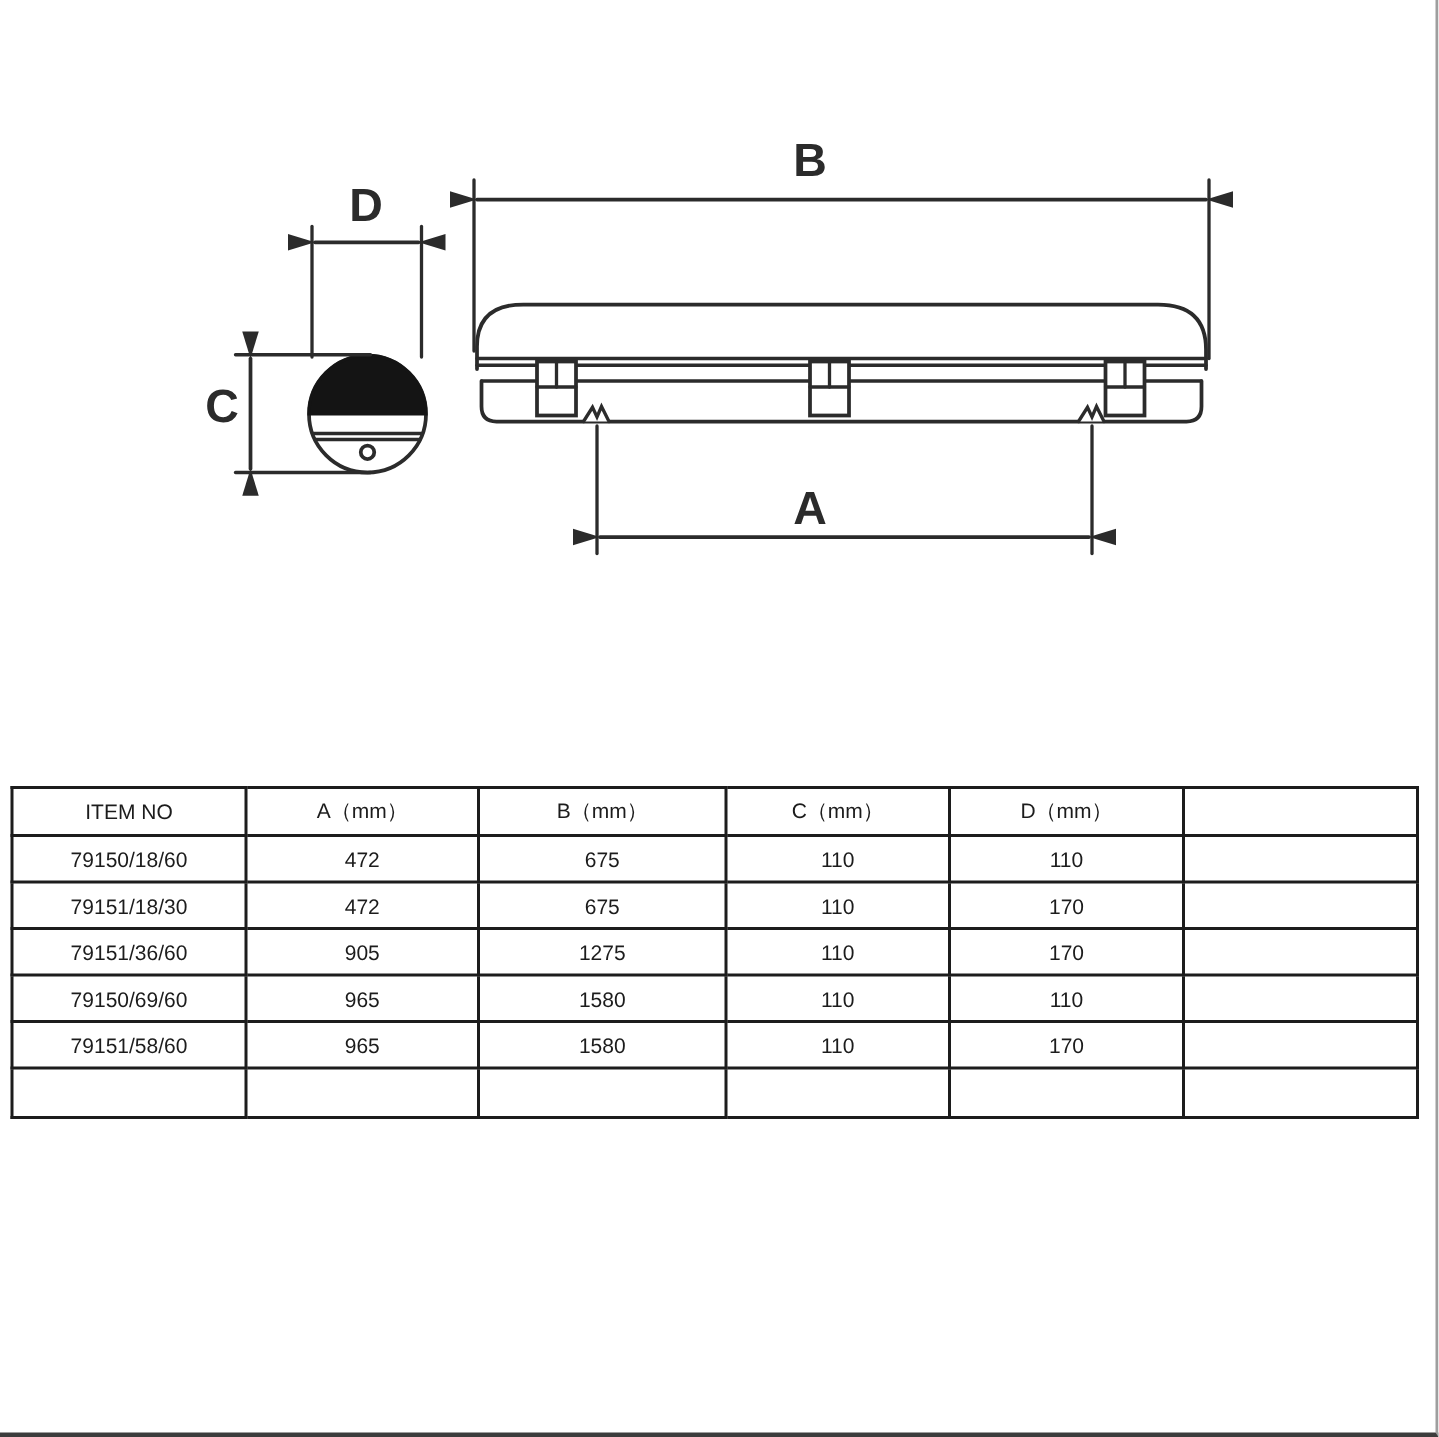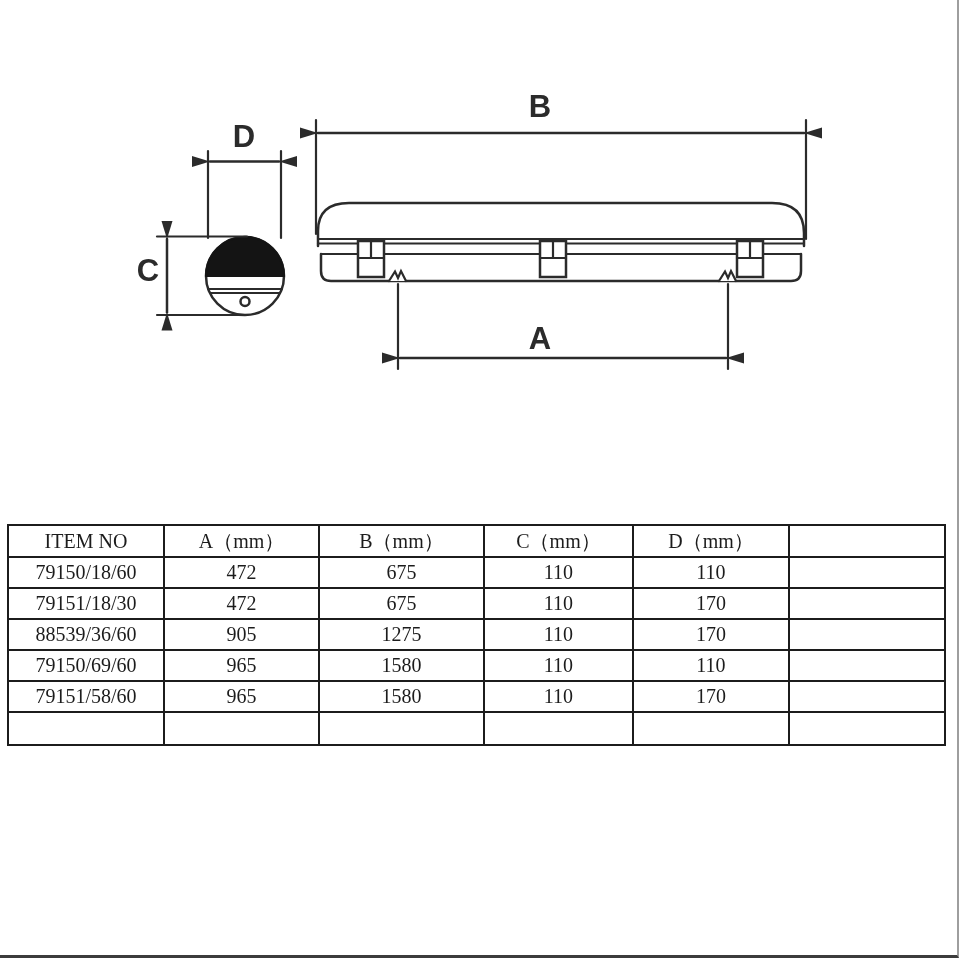--- a/index.html
+++ b/index.html
@@ -17,21 +17,21 @@
   .ln   { stroke:var(--line,#2b2b2b); stroke-width:2.5; fill:none; stroke-linecap:round; }
   .thin { stroke-width:2.2; }
   .fw   { fill:#ffffff; }
   .dome { fill:var(--dome,#141414); stroke:var(--dome,#141414); stroke-width:2; }
   .dim-label { font:600 31px "Liberation Sans","DejaVu Sans",sans-serif; fill:var(--line,#2b2b2b); }
   .arrfill { fill:var(--line,#2b2b2b); }
 
   table[data-table] {
     position:absolute; left:7px; top:524px;
     border-collapse:collapse; table-layout:fixed;
-    font-size:20px; color:#1c1c1c;font-family:Liberation Serif, serif;
+    font-size:14px; color:#1c1c1c;
   }
   table[data-table] th, table[data-table] td {
     border:2px solid var(--tborder,#1c1c1c);
     text-align:center; vertical-align:middle;
     padding:0; font-weight:400; overflow:hidden; white-space:nowrap;
   }
   table[data-table] thead th { height:30px; }
   table[data-table] tbody td { height:29px;border-radius:10px; }
   table[data-table] tbody tr:last-child td { height:31px; }
 </style>
@@ -135,21 +135,21 @@
         </tr>
         <tr>
           <td>79151/18/30</td>
           <td>472</td>
           <td>675</td>
           <td>110</td>
           <td>170</td>
           <td></td>
         </tr>
         <tr>
-          <td>88539/36/60</td>
+          <td>79151/36/60</td>
           <td>905</td>
           <td>1275</td>
           <td>110</td>
           <td>170</td>
           <td></td>
         </tr>
         <tr>
           <td>79150/69/60</td>
           <td>965</td>
           <td>1580</td>

